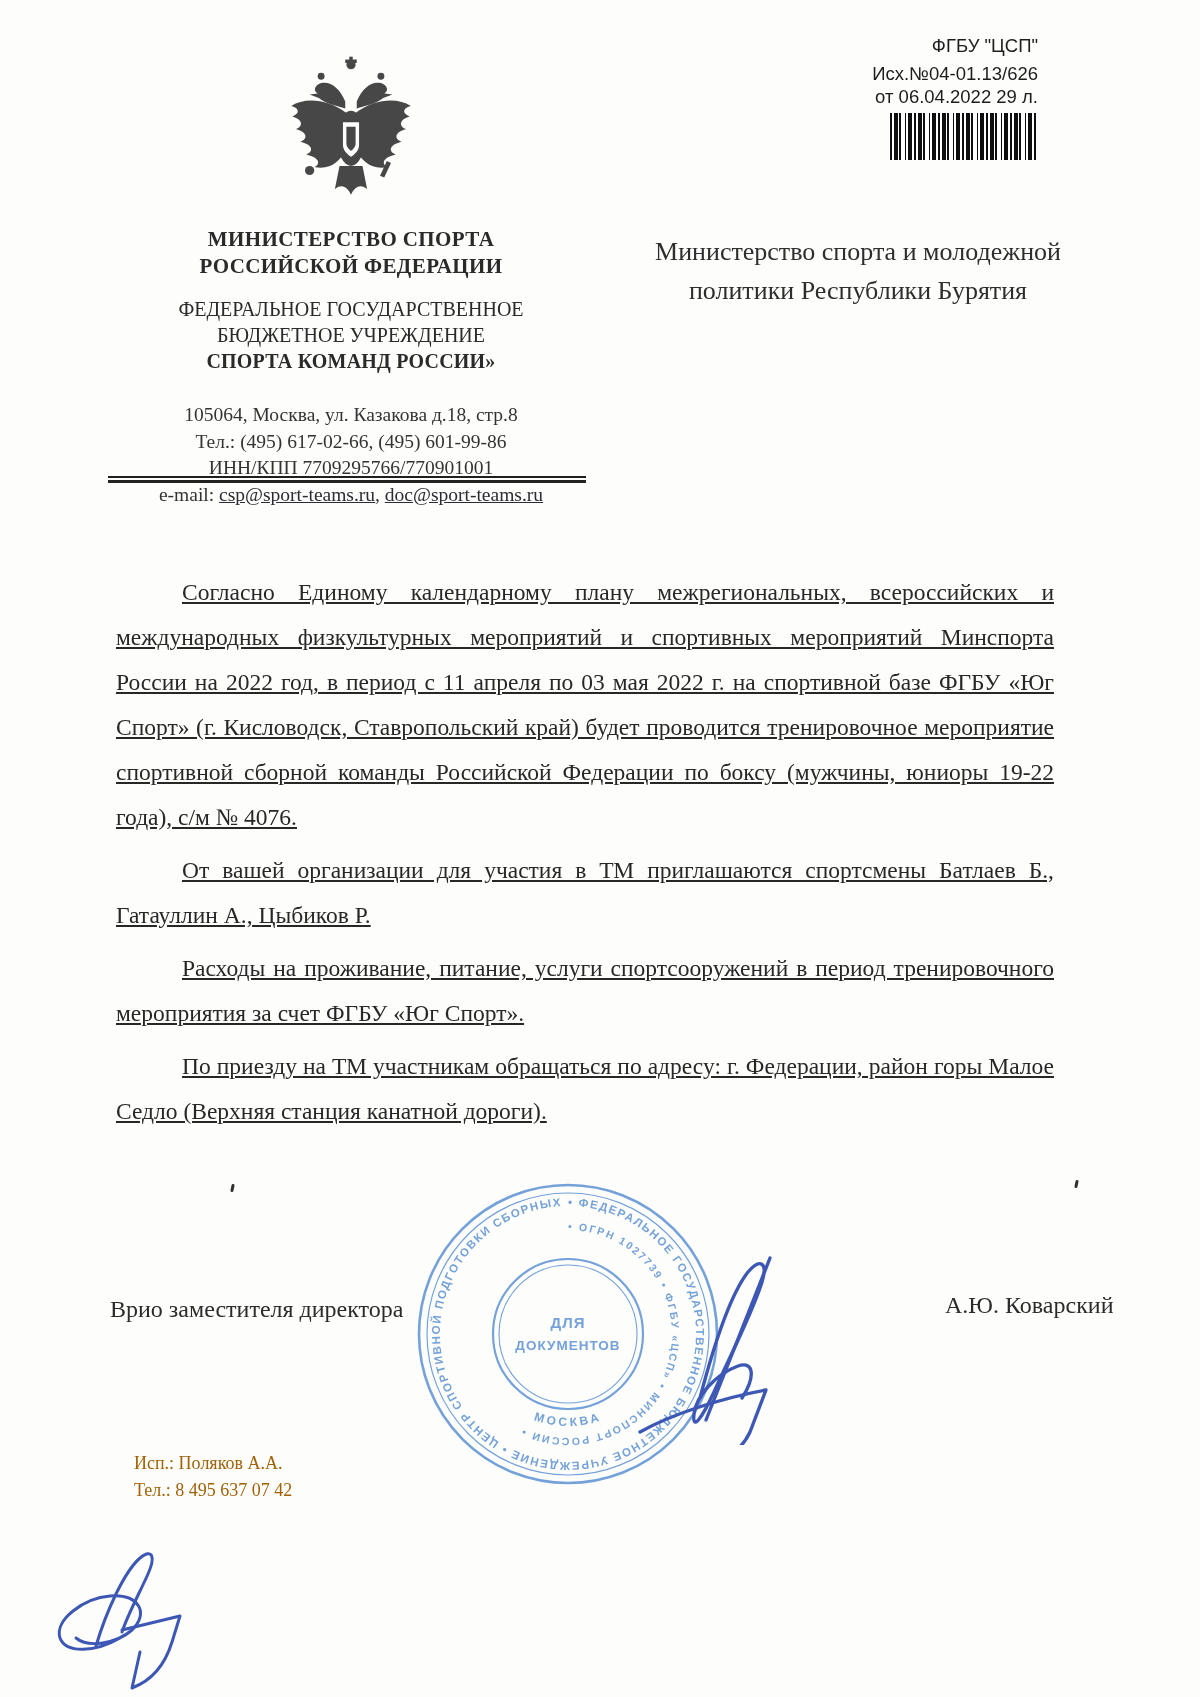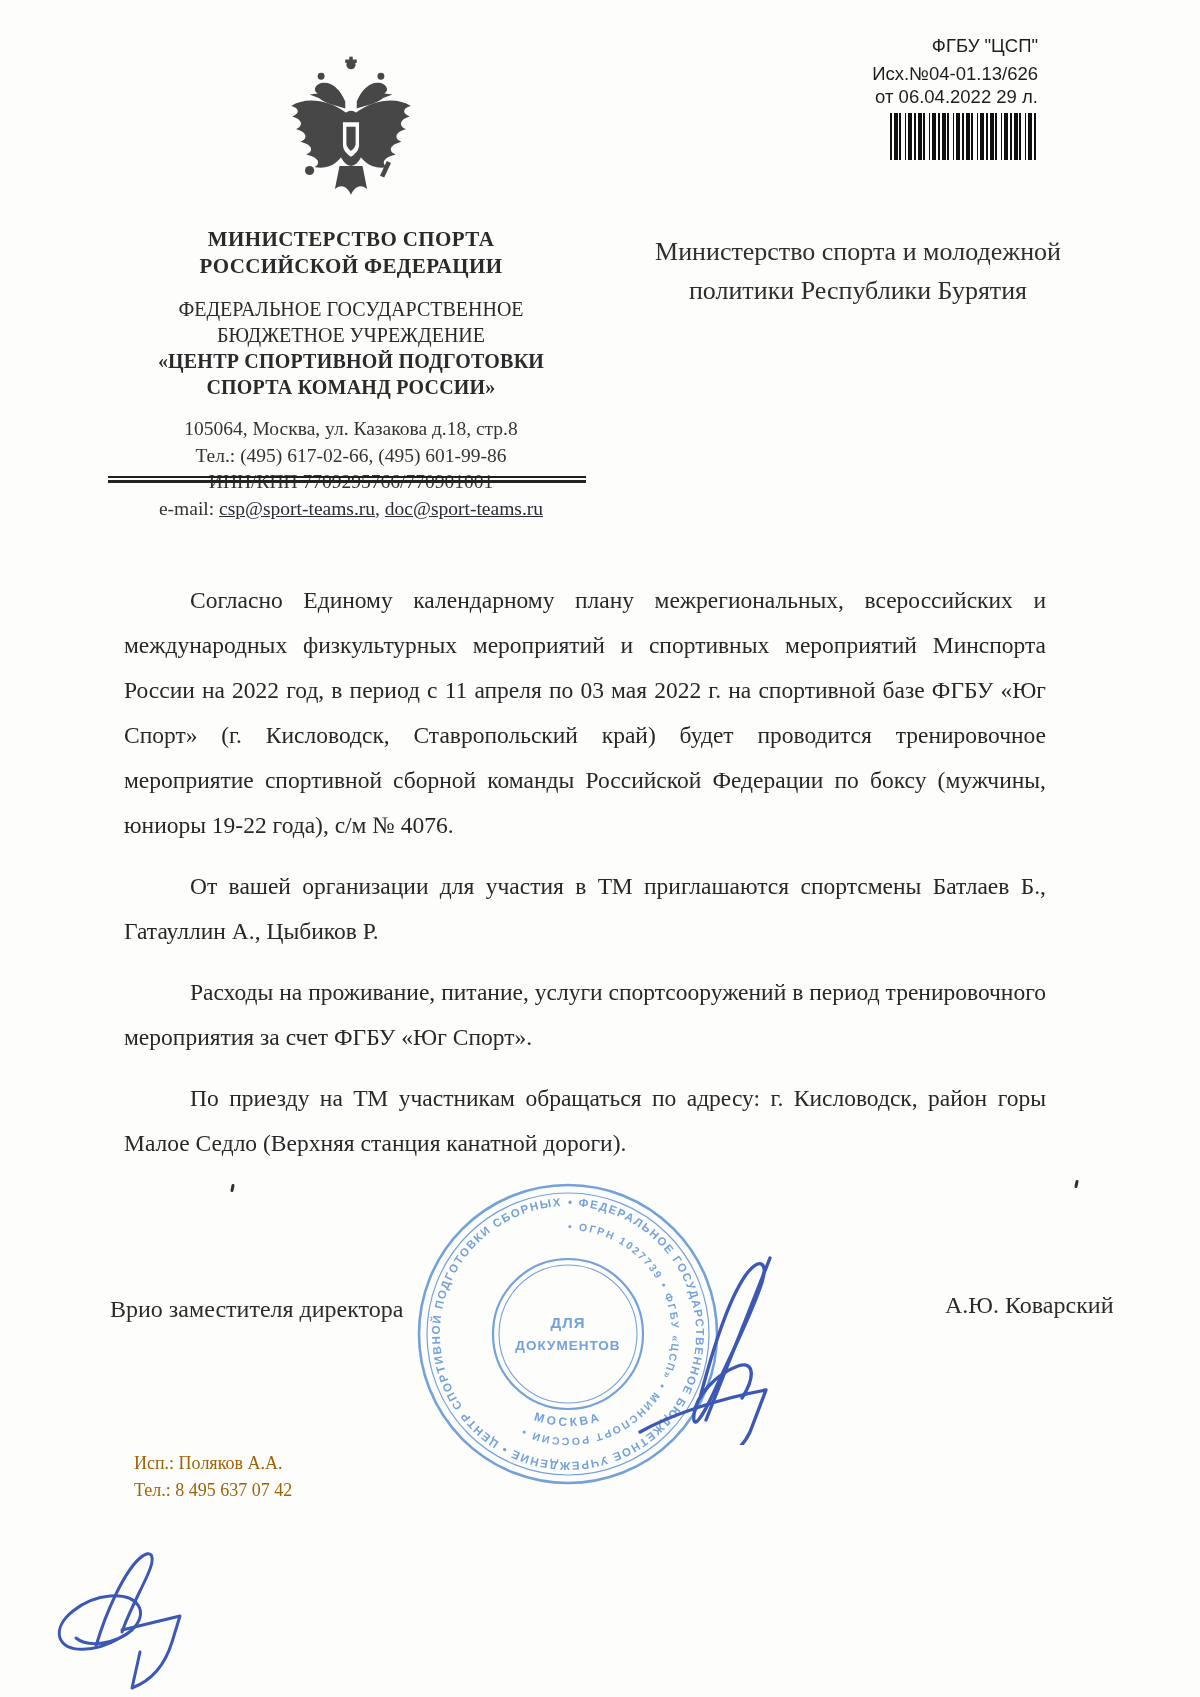--- a/index.html
+++ b/index.html
@@ -23,35 +23,35 @@
       #0f0f0f 18px 22px,#fff 22px 24px);
   }
   
   .letterhead{
     position:absolute;left:105px;top:52px;width:492px;text-align:center;color:#2a2a2a;
   }
   .eagle{display:block;margin:0 auto;}
   .ministry{font-size:21px;font-weight:bold;line-height:27px;letter-spacing:.4px;margin-top:6px;}
   .orgname{font-size:20px;line-height:26px;margin-top:16px;}
   .orgname .b{font-weight:bold;letter-spacing:.2px;}
-  .addr{font-size:19.5px;line-height:26.5px;margin-top:16px;color:#333;}
+  .addr{font-size:19.5px;line-height:26.5px;margin-top:28px;color:#333;}
   .addr a{color:#2b2b33;text-decoration:underline;text-align:right;}
   .rule{
     position:absolute;left:108px;top:476px;width:478px;height:7px;
     background:linear-gradient(#1f1f1f 0 2px,transparent 2px 4px,#232323 4px 7px);
   }
   
   .recipient{
     position:absolute;left:612px;top:232px;width:492px;text-align:center;
     font-size:26px;line-height:39px;color:#2e2e2e;
   }
   
   .body-text{position:absolute;left:108px;top:562px;width:954px;
     font-size:23.5px;line-height:45px;color:#272727;}
-  .body-text p{margin:16px;text-indent:66px;text-align:justify;}
+  .body-text p{margin:8px;text-indent:66px;text-align:justify;text-decoration:underline;}
   
   .sig-label{position:absolute;left:110px;top:1296px;font-size:24px;color:#2b2b2b;}
   .sig-name{position:absolute;left:945px;top:1292px;font-size:24px;color:#2b2b2b;text-align:center;}
   
   .executor{position:absolute;left:134px;top:1450px;font-size:18px;line-height:27px;color:#a16207;}
   
   .stamp-wrap{position:absolute;left:412px;top:1178px;width:312px;height:312px;opacity:.85;}
   .sign-wrap{position:absolute;left:590px;top:1230px;width:220px;height:215px;}
   .initials-wrap{position:absolute;left:40px;top:1540px;width:190px;height:150px;}
   .artifact{position:absolute;width:3px;height:8px;background:#2f2f2f;border-radius:2px;transform:rotate(12deg);}
@@ -95,42 +95,41 @@
       <circle cx="24" cy="100" r="4"></circle>
       <rect x="88" y="92" width="4" height="14" transform="rotate(25 90 99)"></rect>
     </svg>
     <div class="ministry">
       <div>МИНИСТЕРСТВО СПОРТА</div>
       <div>РОССИЙСКОЙ ФЕДЕРАЦИИ</div>
     </div>
     <div class="orgname">
       <div>ФЕДЕРАЛЬНОЕ ГОСУДАРСТВЕННОЕ</div>
       <div>БЮДЖЕТНОЕ УЧРЕЖДЕНИЕ</div>
-      <div class="b">«ЦЕНТР СПОРТИВНОЙ ПОДГОТОВКИ</div>
       <div class="b">СПОРТА КОМАНД РОССИИ»</div>
     </div>
     <div class="addr">
       <div>105064, Москва, ул. Казакова д.18, стр.8</div>
       <div>Тел.: (495) 617-02-66, (495) 601-99-86</div>
       <div>ИНН/КПП 7709295766/770901001</div>
       <div><span>e-mail: </span><a href="#">csp@sport-teams.ru</a><span>, </span><a href="#">doc@sport-teams.ru</a></div>
     </div>
   </div>
   <div class="rule"></div>
 
   <div class="recipient">
     <div>Министерство спорта и молодежной</div>
     <div>политики Республики Бурятия</div>
   </div>
 
   <div class="body-text">
     <p>Согласно Единому календарному плану межрегиональных, всероссийских и международных физкультурных мероприятий и спортивных мероприятий Минспорта России на 2022 год, в период с 11 апреля по 03 мая 2022 г. на спортивной базе ФГБУ «Юг Спорт» (г. Кисловодск, Ставропольский край) будет проводится тренировочное мероприятие спортивной сборной команды Российской Федерации по боксу (мужчины, юниоры 19-22 года), с/м № 4076.</p>
     <p>От вашей организации для участия в ТМ приглашаются спортсмены Батлаев Б., Гатауллин А., Цыбиков Р.</p>
     <p>Расходы на проживание, питание, услуги спортсооружений в период тренировочного мероприятия за счет ФГБУ «Юг Спорт».</p>
-    <p>По приезду на ТМ участникам обращаться по адресу: г. Кисловодск, район горы Малое Седло (Верхняя станция канатной дороги).</p>
+    <p>По приезду на ТМ участникам обращаться по адресу: г. Федерации, район горы Малое Седло (Верхняя станция канатной дороги).</p>
   </div>
 
   <div class="artifact a1"></div>
   <div class="artifact a2"></div>
 
   <div class="sig-label">Врио заместителя директора</div>
   <div class="sig-name">А.Ю. Коварский</div>
 
   <div class="stamp-wrap">
     <svg width="312" height="312" viewBox="0 0 312 312" fill="none">

